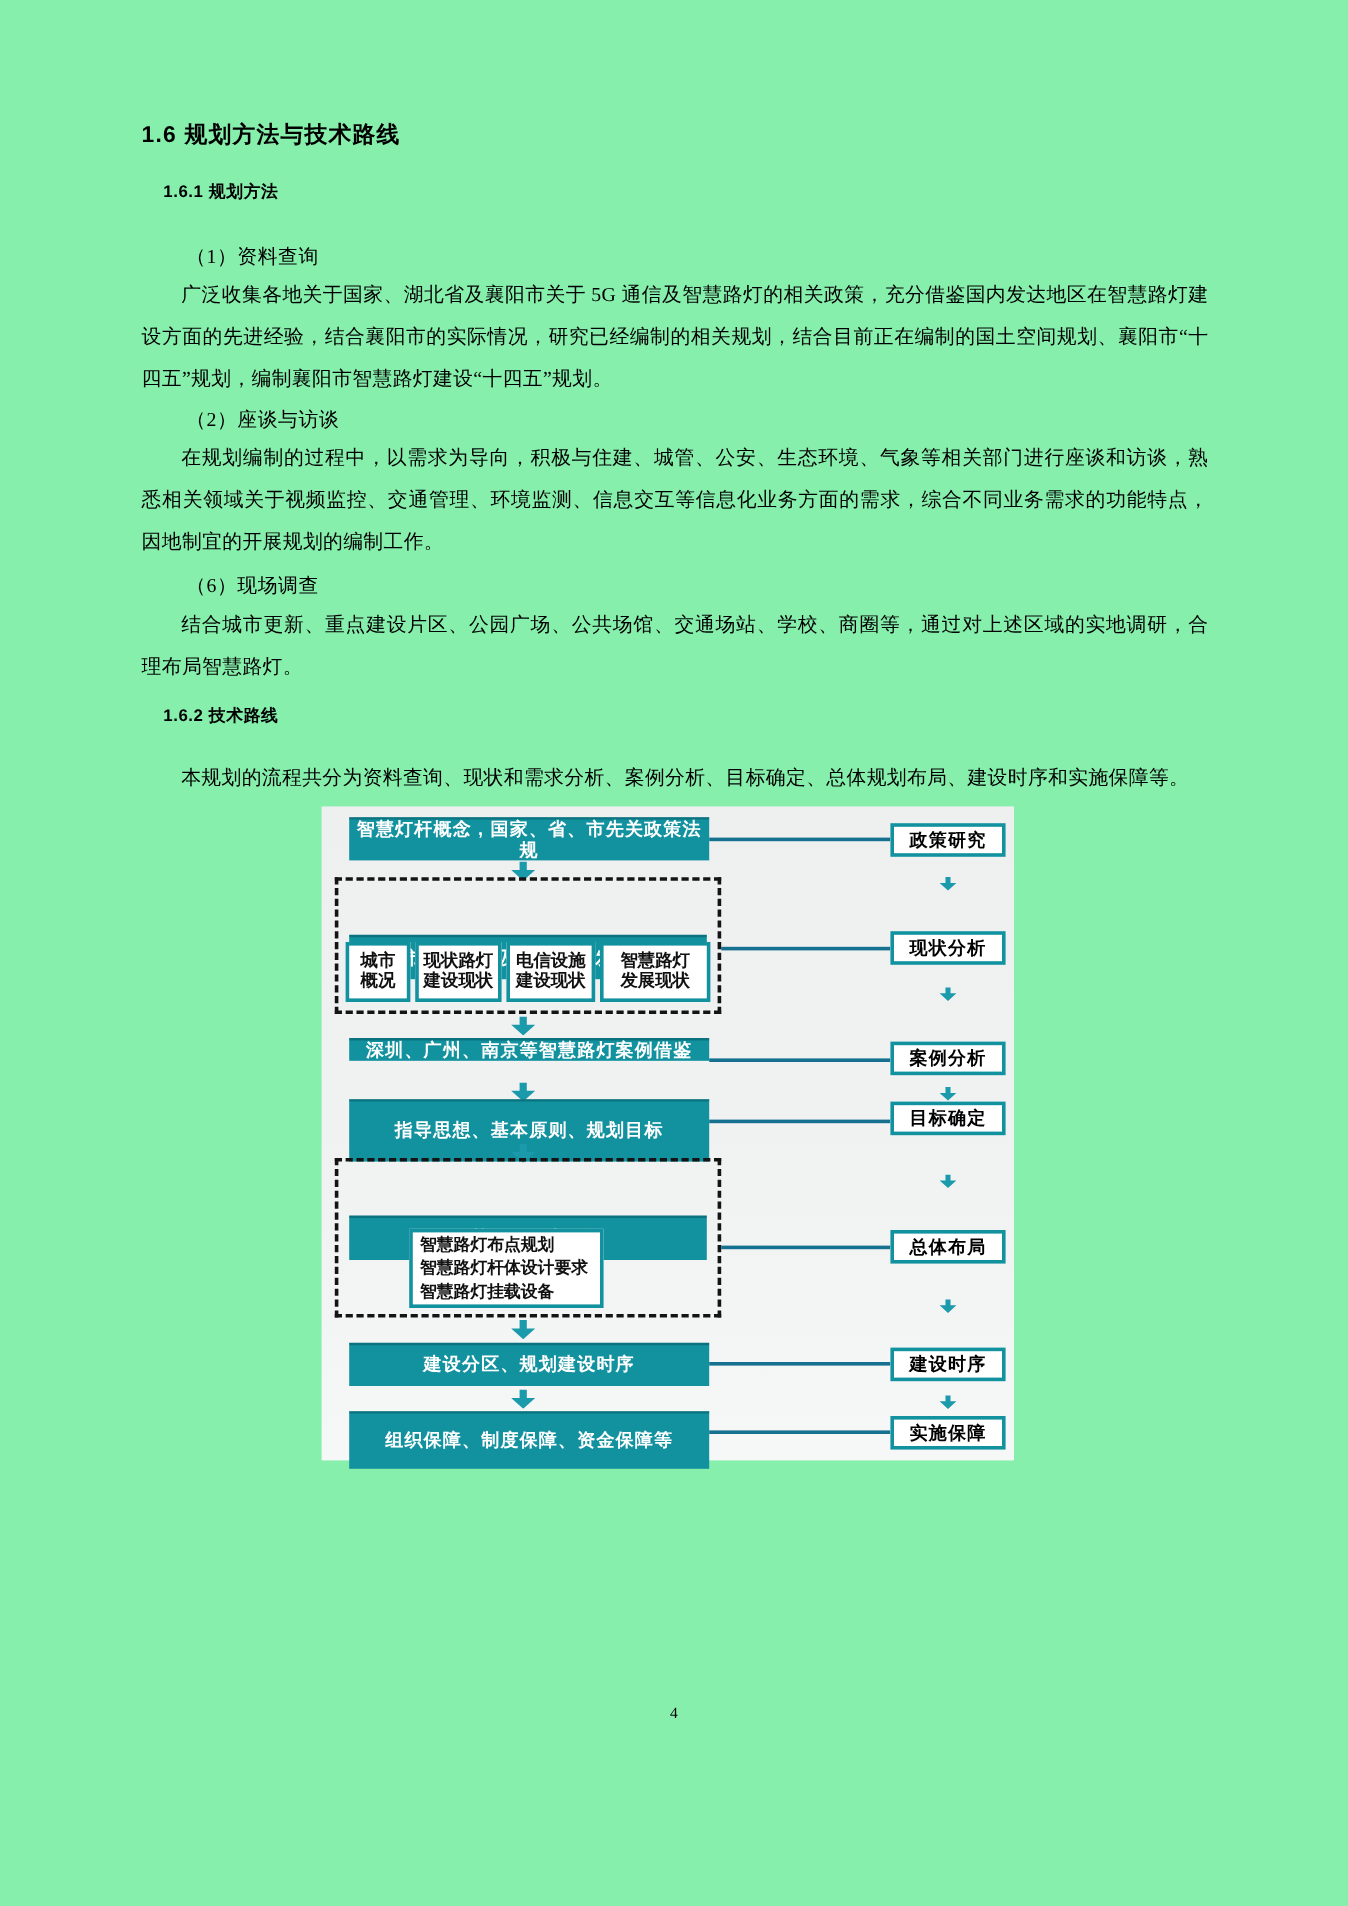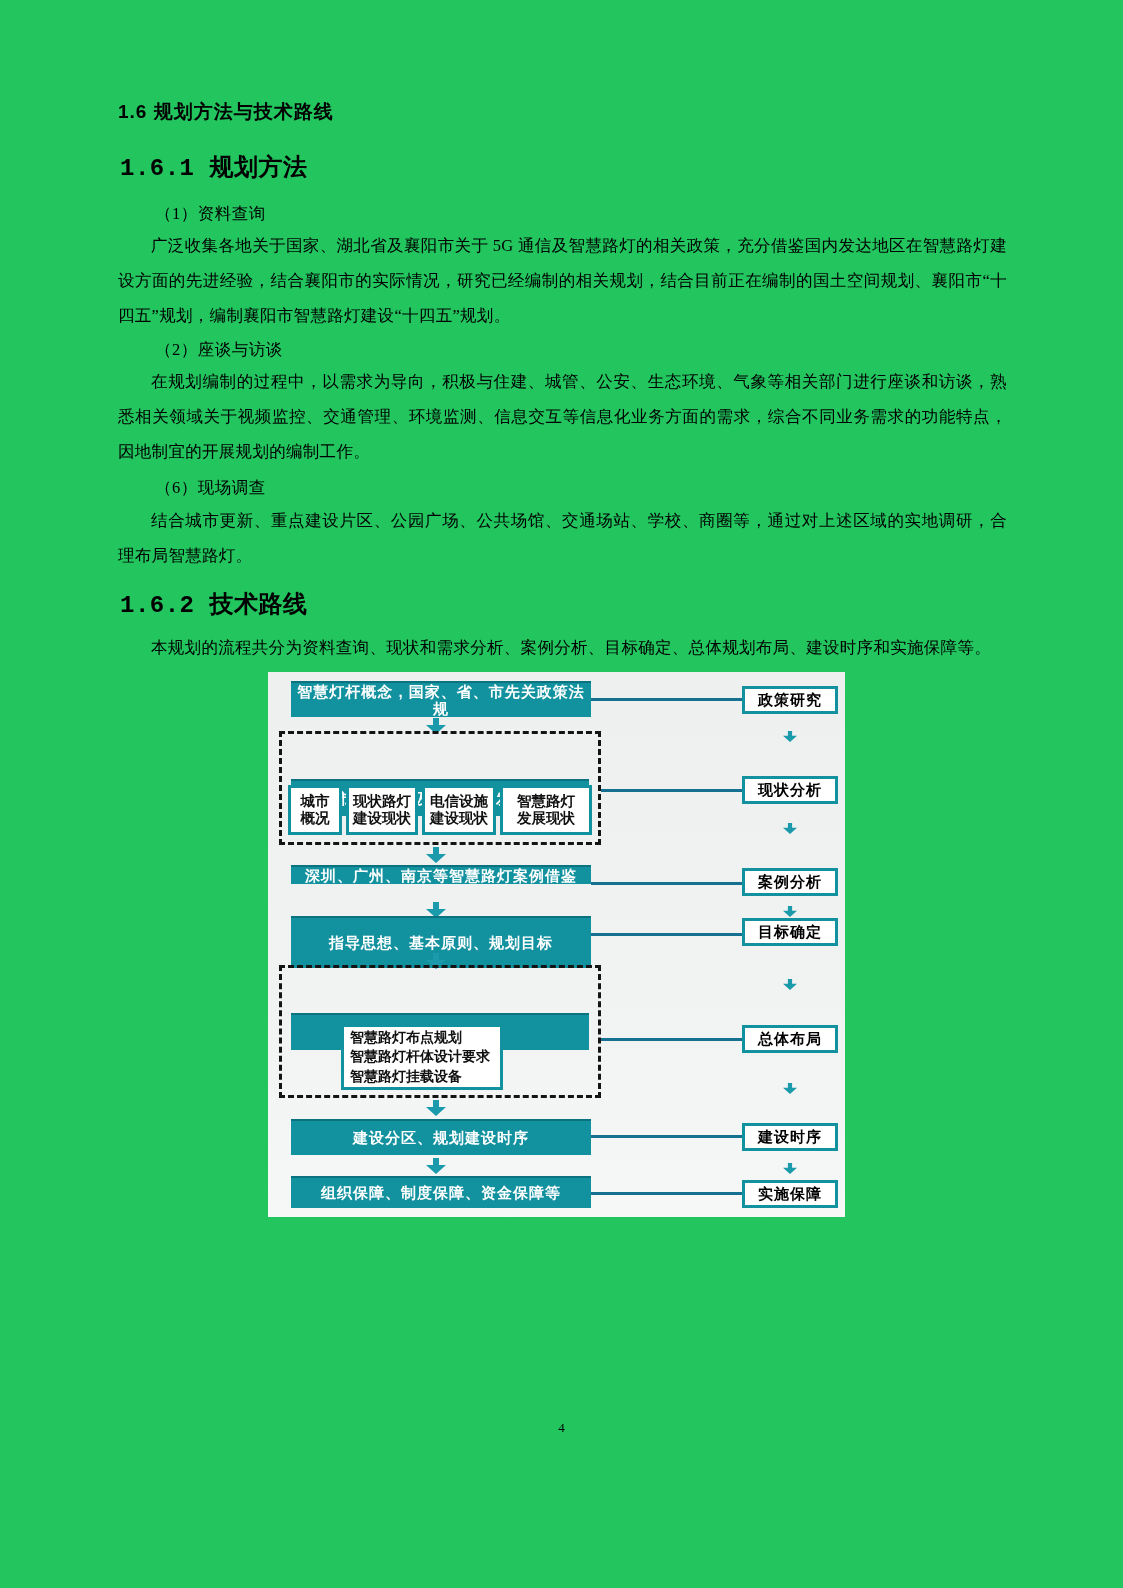--- a/index.html
+++ b/index.html
@@ -1,33 +1,33 @@
 <!DOCTYPE html>
 <html style="--teal: #12919f; --line: #15718f; --arrow: #1a9aab;"><head>
 <meta charset="utf-8">
 <style>
   html,body{margin:0;padding:0;background:#ffffff;}
   .page{
     position:relative;
     width:1123px;height:1588px;
-    background:#22c55e;
+    background:#86efac;
     font-family:"Liberation Serif", serif;
     color:#000;
     overflow:hidden;
   }
   
   .h1{
     position:absolute;left:118px;top:99px;margin:0;
     font-family:"Liberation Sans", sans-serif;
     font-size:19px;font-weight:bold;letter-spacing:1px;
   }
   .h2{
-    position:absolute;left:120px;margin:0;
-    font-family:Liberation Mono, monospace;
-    font-size:24px;font-weight:bold;letter-spacing:0.5px;
+    position:absolute;left:136px;margin:0;
+    font-family:Liberation Sans, sans-serif;
+    font-size:14px;font-weight:bold;letter-spacing:0.5px;
   }
   .pos-h21{top:151px;}
   .pos-h22{top:588px;}
   .plabel{
     position:absolute;left:155px;margin:0;
     font-size:16.5px;letter-spacing:0.5px;
   }
   .pos-l1{top:203px;}
   .pos-l2{top:339px;}
   .pos-l3{top:477px;}
@@ -56,21 +56,21 @@
     background:var(--teal,#12919f);color:#fff;
     font-family:"Liberation Sans", sans-serif;
     font-size:15px;font-weight:bold;letter-spacing:1px;
     text-align:center;line-height:1.15;
     border-top:2px solid rgba(0,60,70,0.35);
   }
   .pos-s1{left:23px;top:9px;width:300px;height:36px;}
   .pos-s3{left:23px;top:193px;width:300px;height:19px;}
   .pos-s4{left:23px;top:244px;width:300px;height:52px;}
   .pos-s6{left:23px;top:447px;width:300px;height:36px;}
-  .pos-s7{left:23px;top:504px;width:300px;height:32px;}
+  .pos-s7{left:23px;top:504px;width:300px;height:48px;}
 
   .dgroup{
     position:absolute;border:3px dashed #141414;background:transparent;
   }
   .pos-g1{left:11px;top:59px;width:322px;height:114px;}
   .pos-g2{left:11px;top:293px;width:322px;height:133px;}
   .ghead1{left:9px;top:8px;width:298px;height:37px;}
   .ghead2{left:9px;top:8px;width:298px;height:37px;}
   .dgroup .tbox{position:absolute;margin-top:37px;}
 

